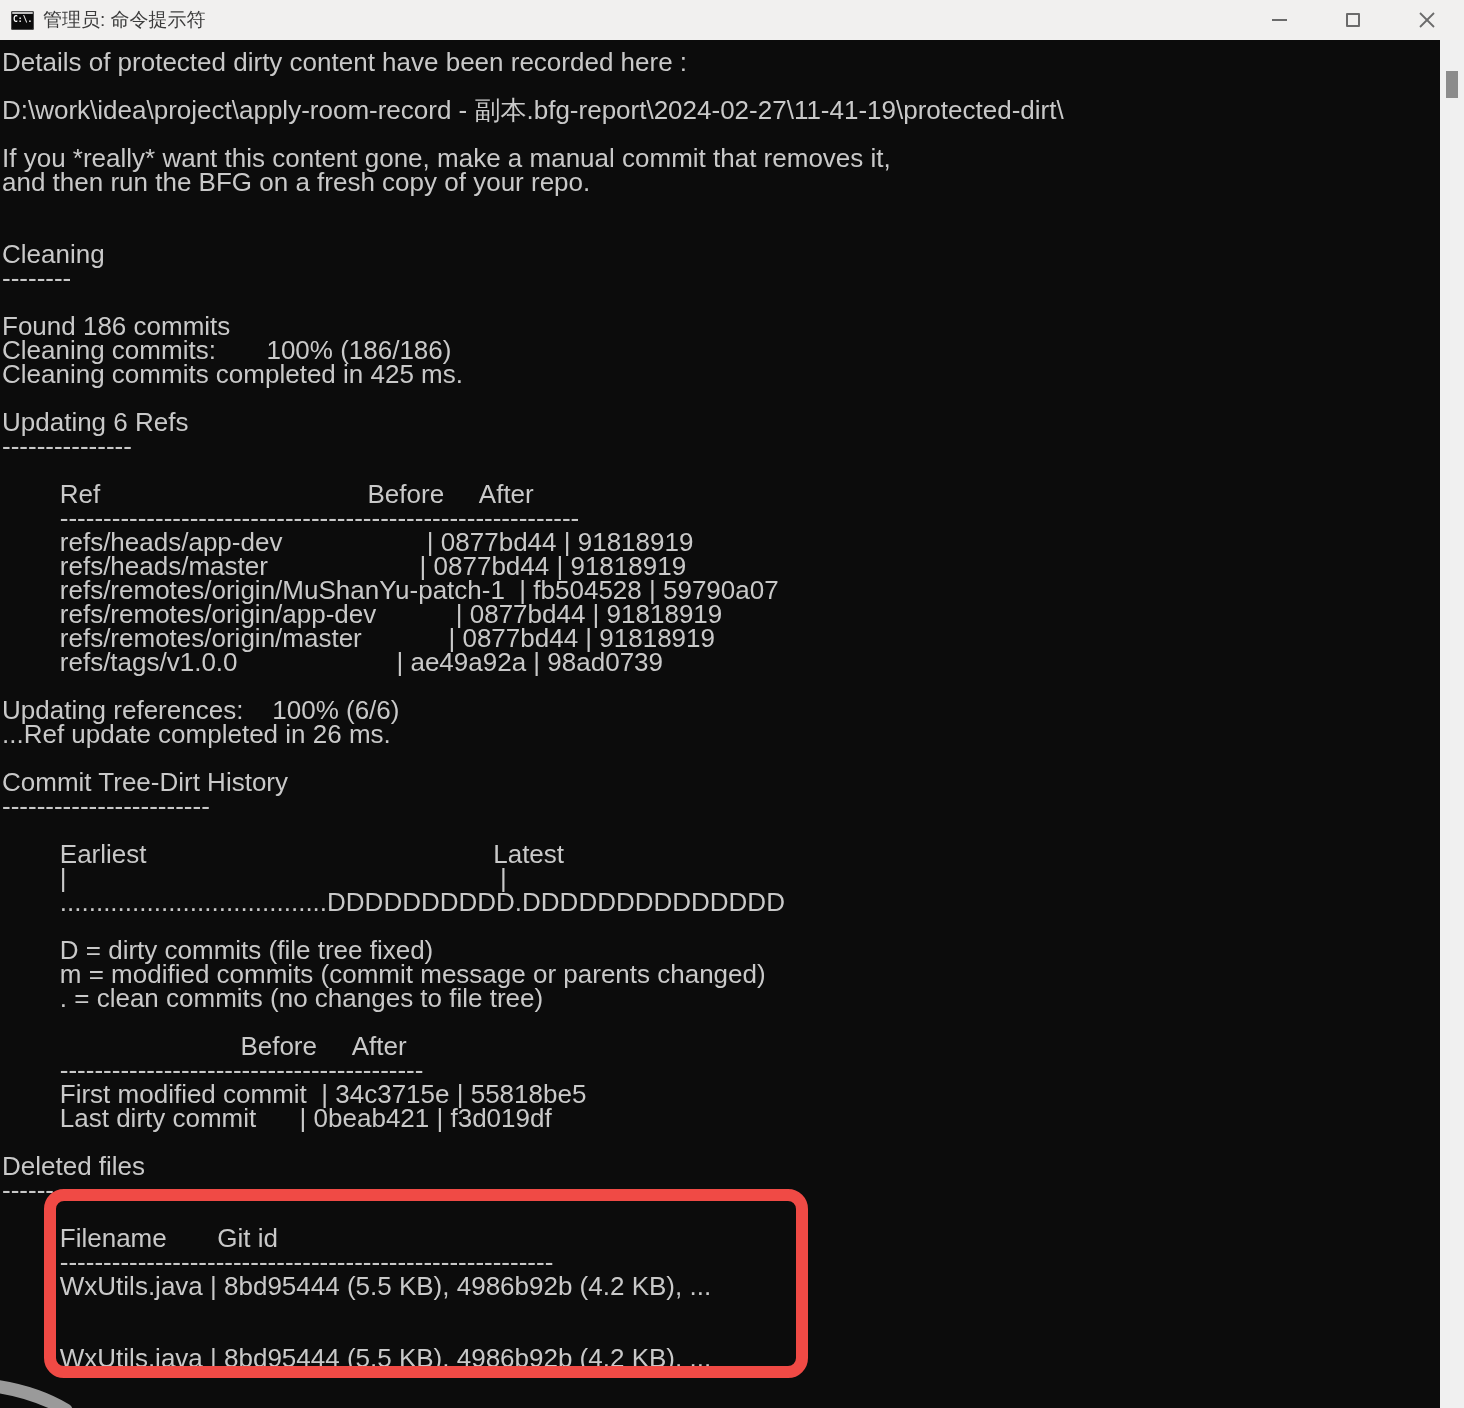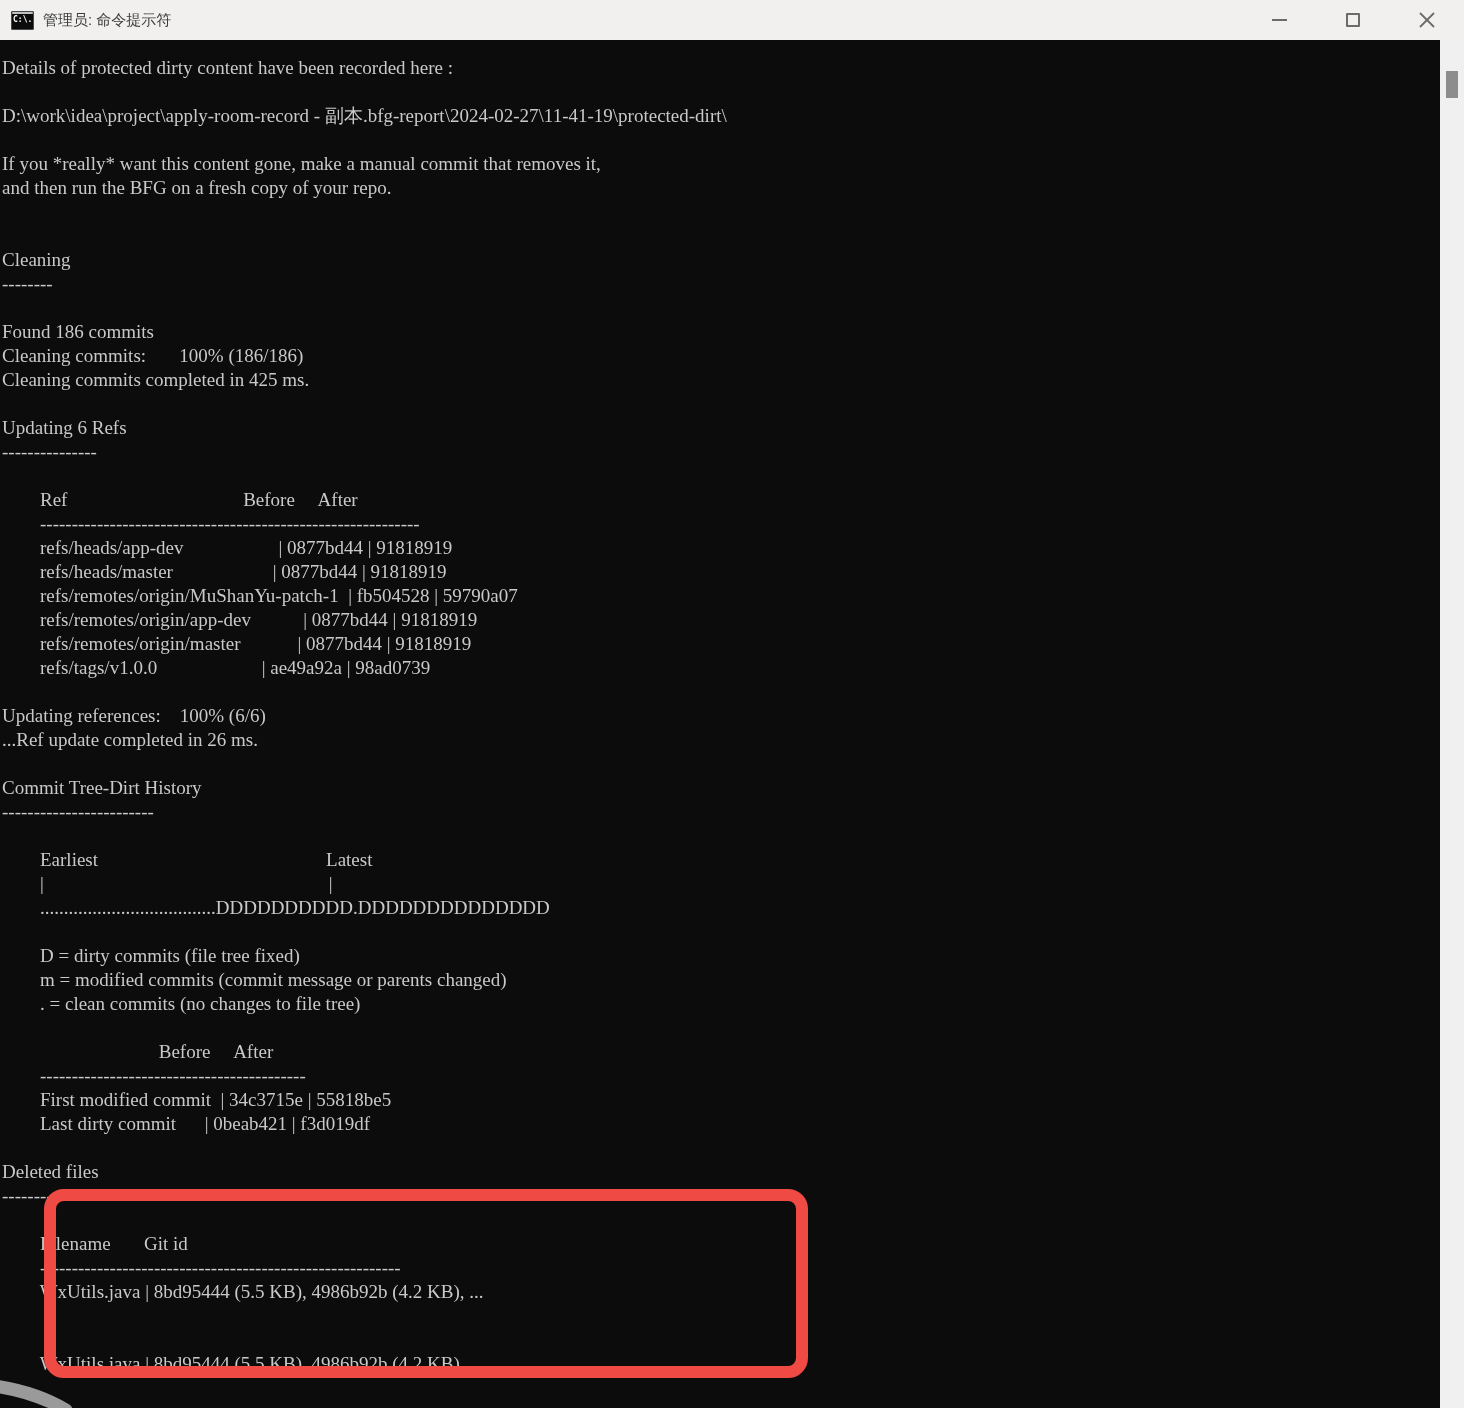--- a/index.html
+++ b/index.html
@@ -49,21 +49,21 @@
     top: 5px; left: 2px;
     font-family: "DejaVu Sans Mono", "Liberation Mono", monospace;
     font-size: 8px;
     font-weight: bold;
     color: #ffffff;
     line-height: 1;
     white-space: pre;
   }
   .title-text {
     margin-left: 9px;
-    font-size: 15px;
+    font-size: 19px;
     color: #3c3c3c;
     white-space: nowrap;
   }
   .window-controls {
     margin-left: auto;
     align-self: stretch;
     display: flex;
   }
   .win-btn {
     width: 74px;
@@ -81,23 +81,23 @@
     height: 14px;
     box-sizing: border-box;
     border: 2px solid #6b6b6b;
     border-radius: 1px;
   }
   
   .terminal {
     position: absolute;
     top: 40px; left: 0; right: 24px; bottom: 0;
     margin: 0;
-    padding: 16px 0 0 2px;
-    font-family: Liberation Serif, serif;
-    font-size: 19px;
+    padding: 10px 0 0 2px;
+    font-family: Liberation Sans, sans-serif;
+    font-size: 26px;
     line-height: 24px;
     color: #c9c9c9;
     white-space: pre;
     overflow: hidden;
     z-index: 1;
   }
   
   .scrollbar {
     position: absolute;
     top: 40px; right: 0; bottom: 0;

